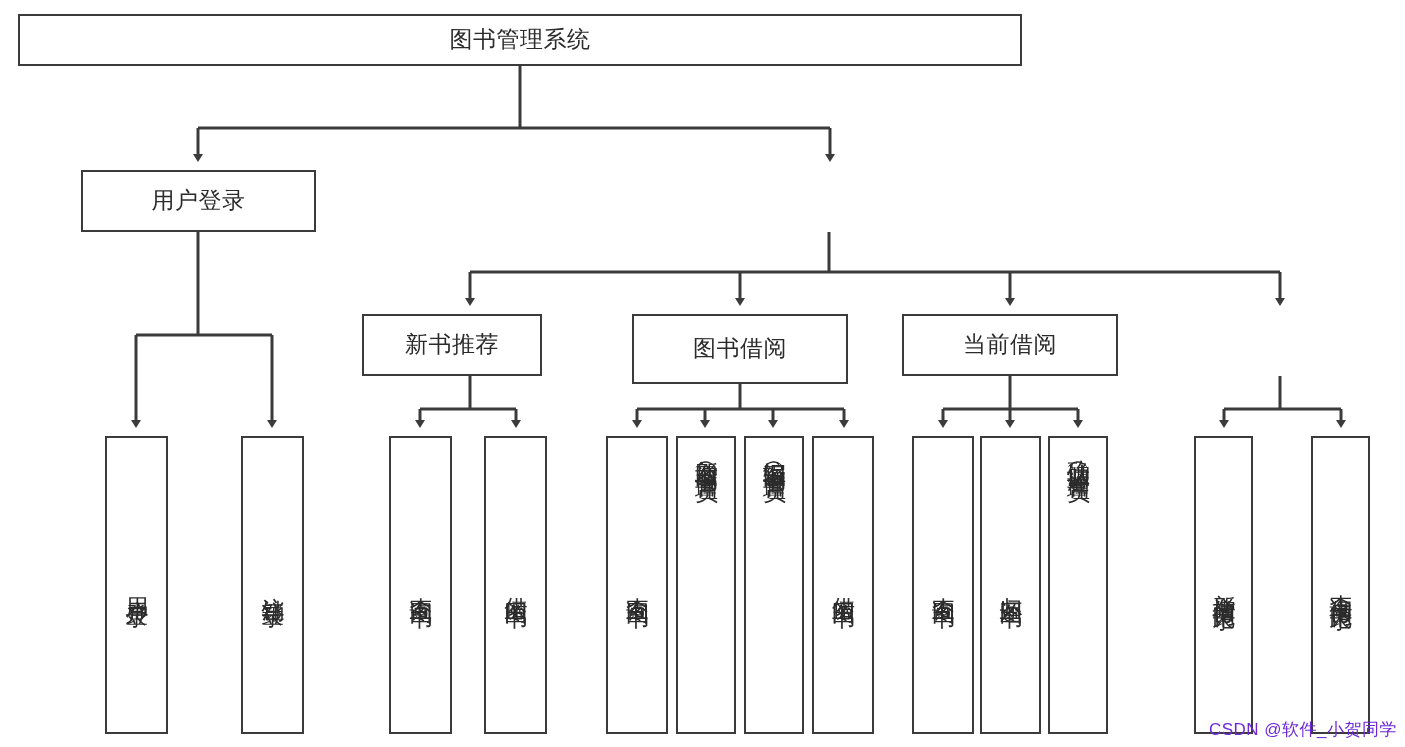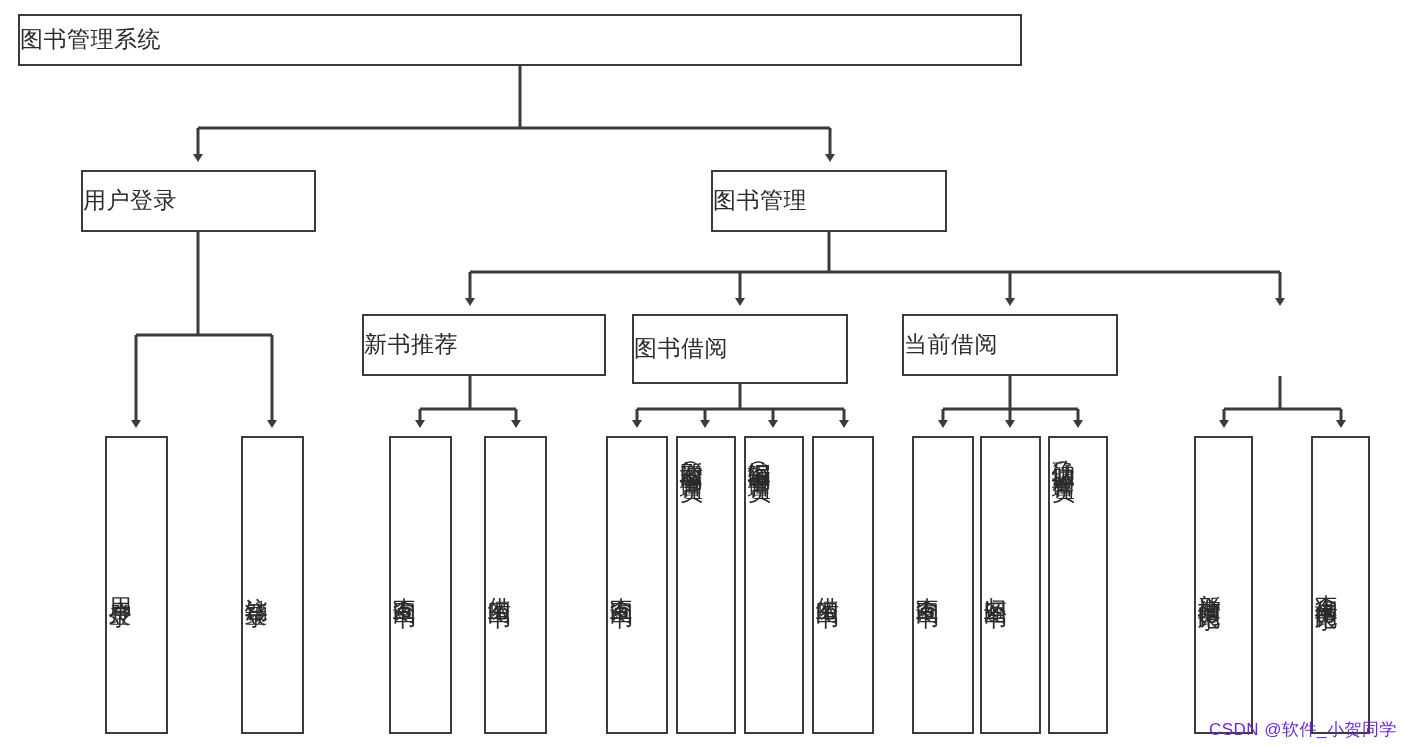--- a/index.html
+++ b/index.html
@@ -24,20 +24,21 @@
     pointer-events: none;
   }
   .node {
     position: absolute;
     box-sizing: border-box;
     border: 2px solid #3b3b3b;
     background: #ffffff;
     color: #2b2b2b;
     display: flex;
     align-items: center;
+    justify-content: center;
     text-align: center;
     z-index: 2;
   }
   .node-h {
     font-size: 23px;
     letter-spacing: 0.5px;
     line-height: 1.2;
   }
   .node-v {
     font-size: 23px;
@@ -121,25 +122,22 @@
     </g>
   </svg>
 
   <div class="node node-h" style="left:18px; top:14px; width:1004px; height:52px;">
     <span>图书管理系统</span>
   </div>
 
   <div class="node node-h" style="left:81px; top:170px; width:235px; height:62px;">
     <span>用户登录</span>
   </div>
-  <div class="node node-h" style="left:711px; top:170px; width:236px; height:62px;">
-    <span>图书管理</span>
-  </div>
 
-  <div class="node node-h" style="left:362px; top:314px; width:244px; height:62px;">
+  <div class="node node-h" style="left:362px; top:314px; width:180px; height:62px;">
     <span>新书推荐</span>
   </div>
   <div class="node node-h" style="left:632px; top:314px; width:216px; height:70px;">
     <span>图书借阅</span>
   </div>
   <div class="node node-h" style="left:902px; top:314px; width:216px; height:62px;">
     <span>当前借阅</span>
   </div>
 
   <div class="node node-v" style="left:105px; top:436px; width:63px; height:298px;">

